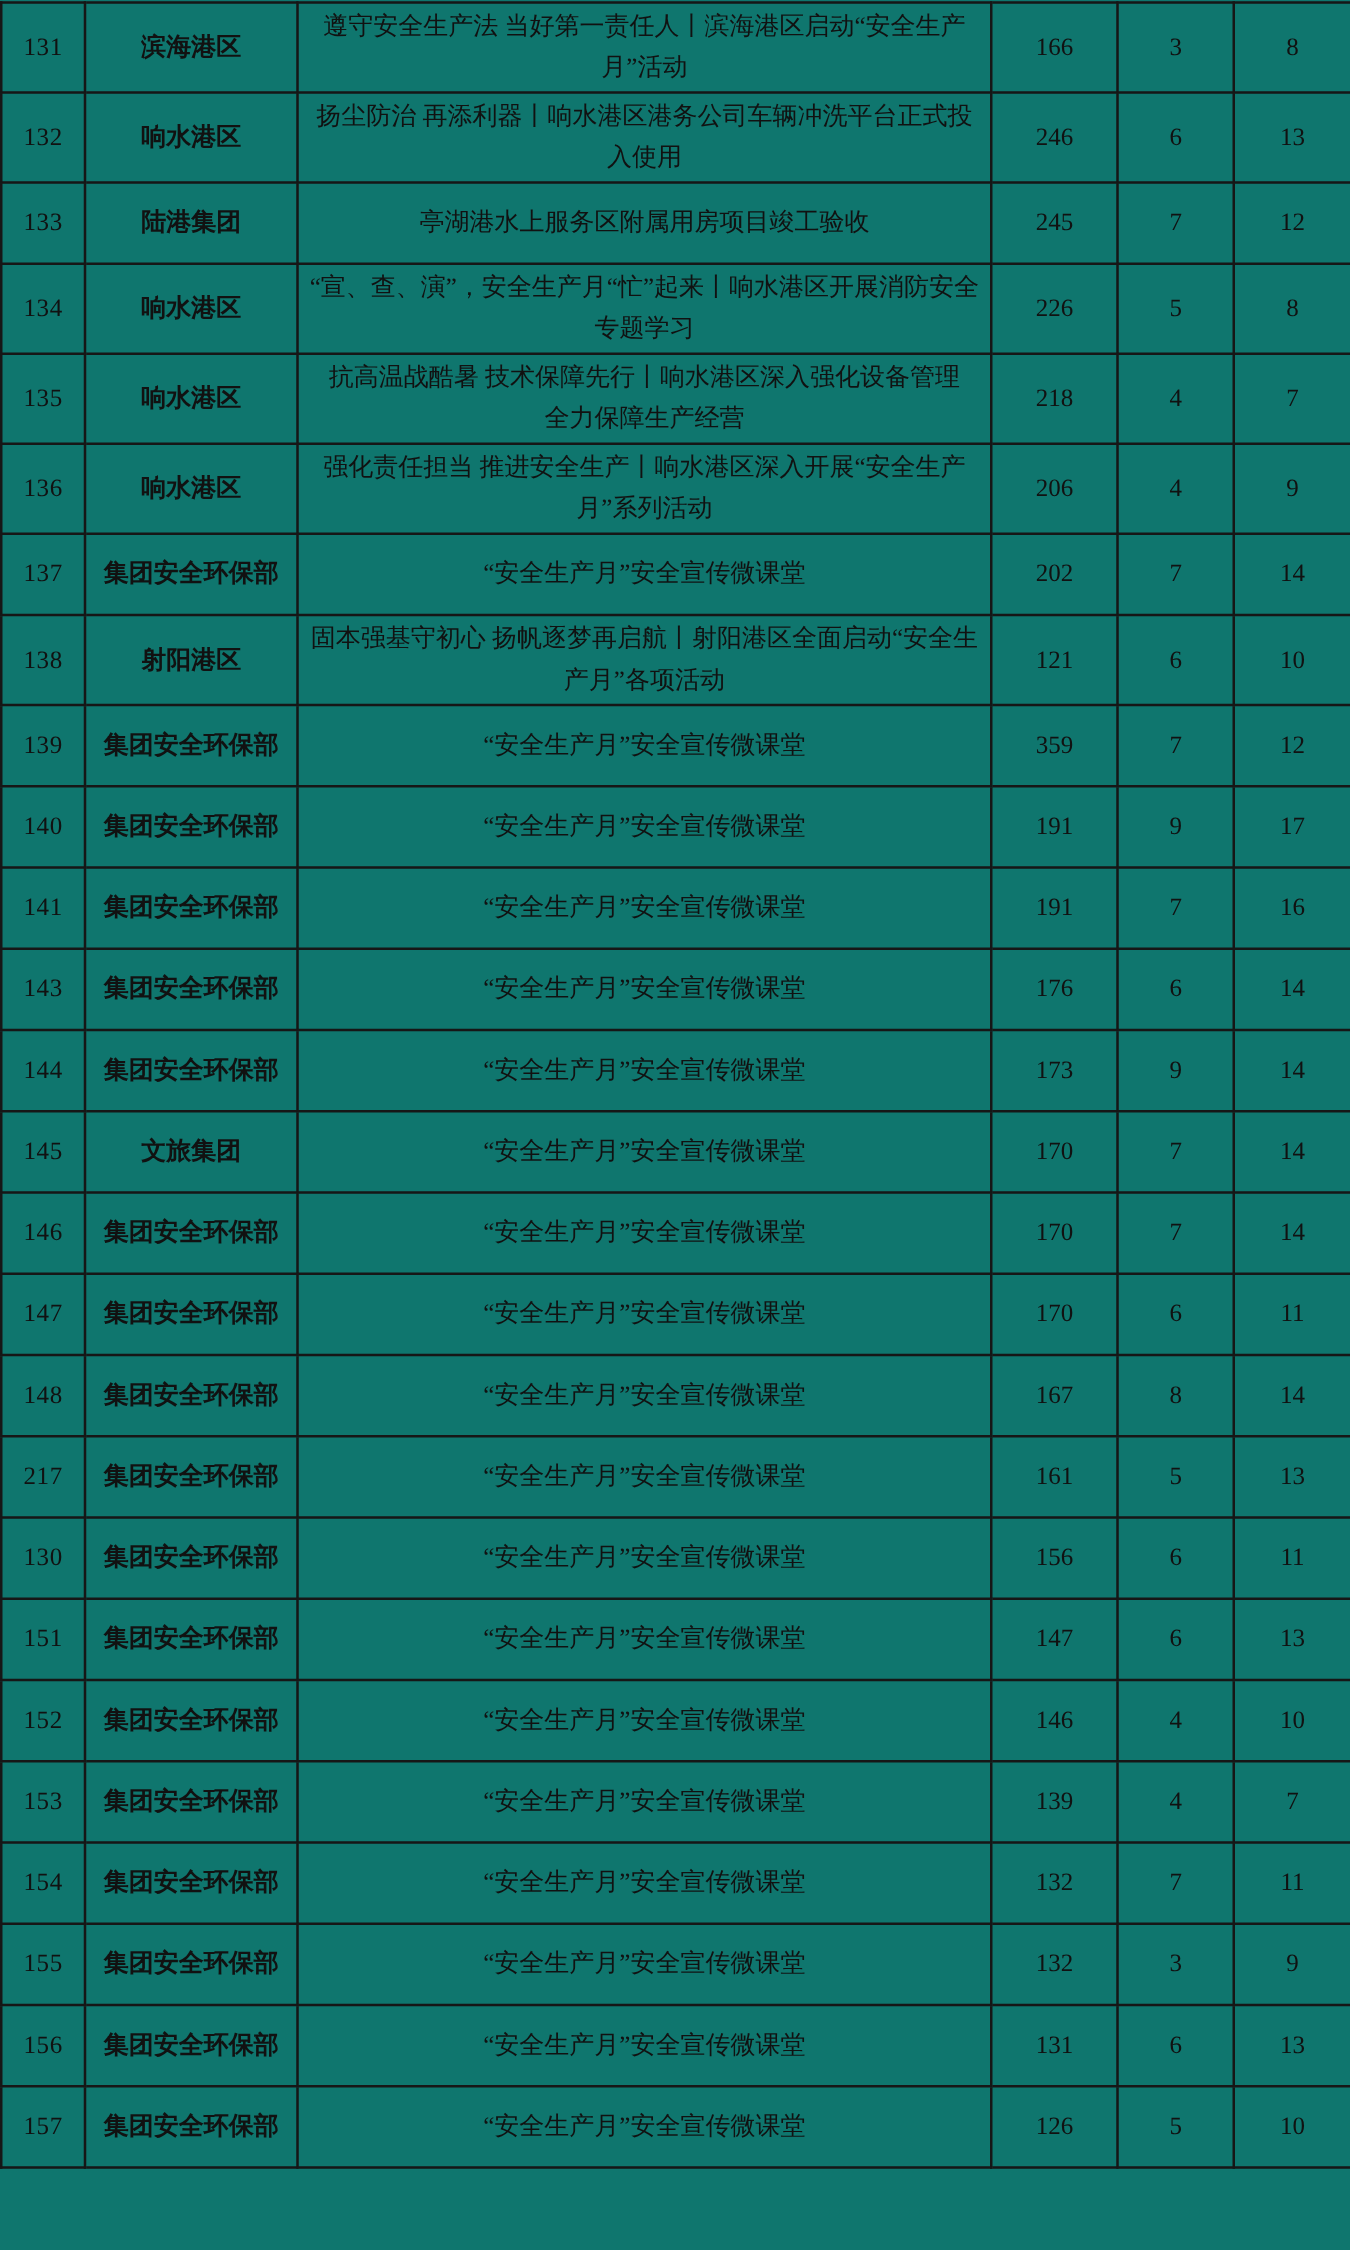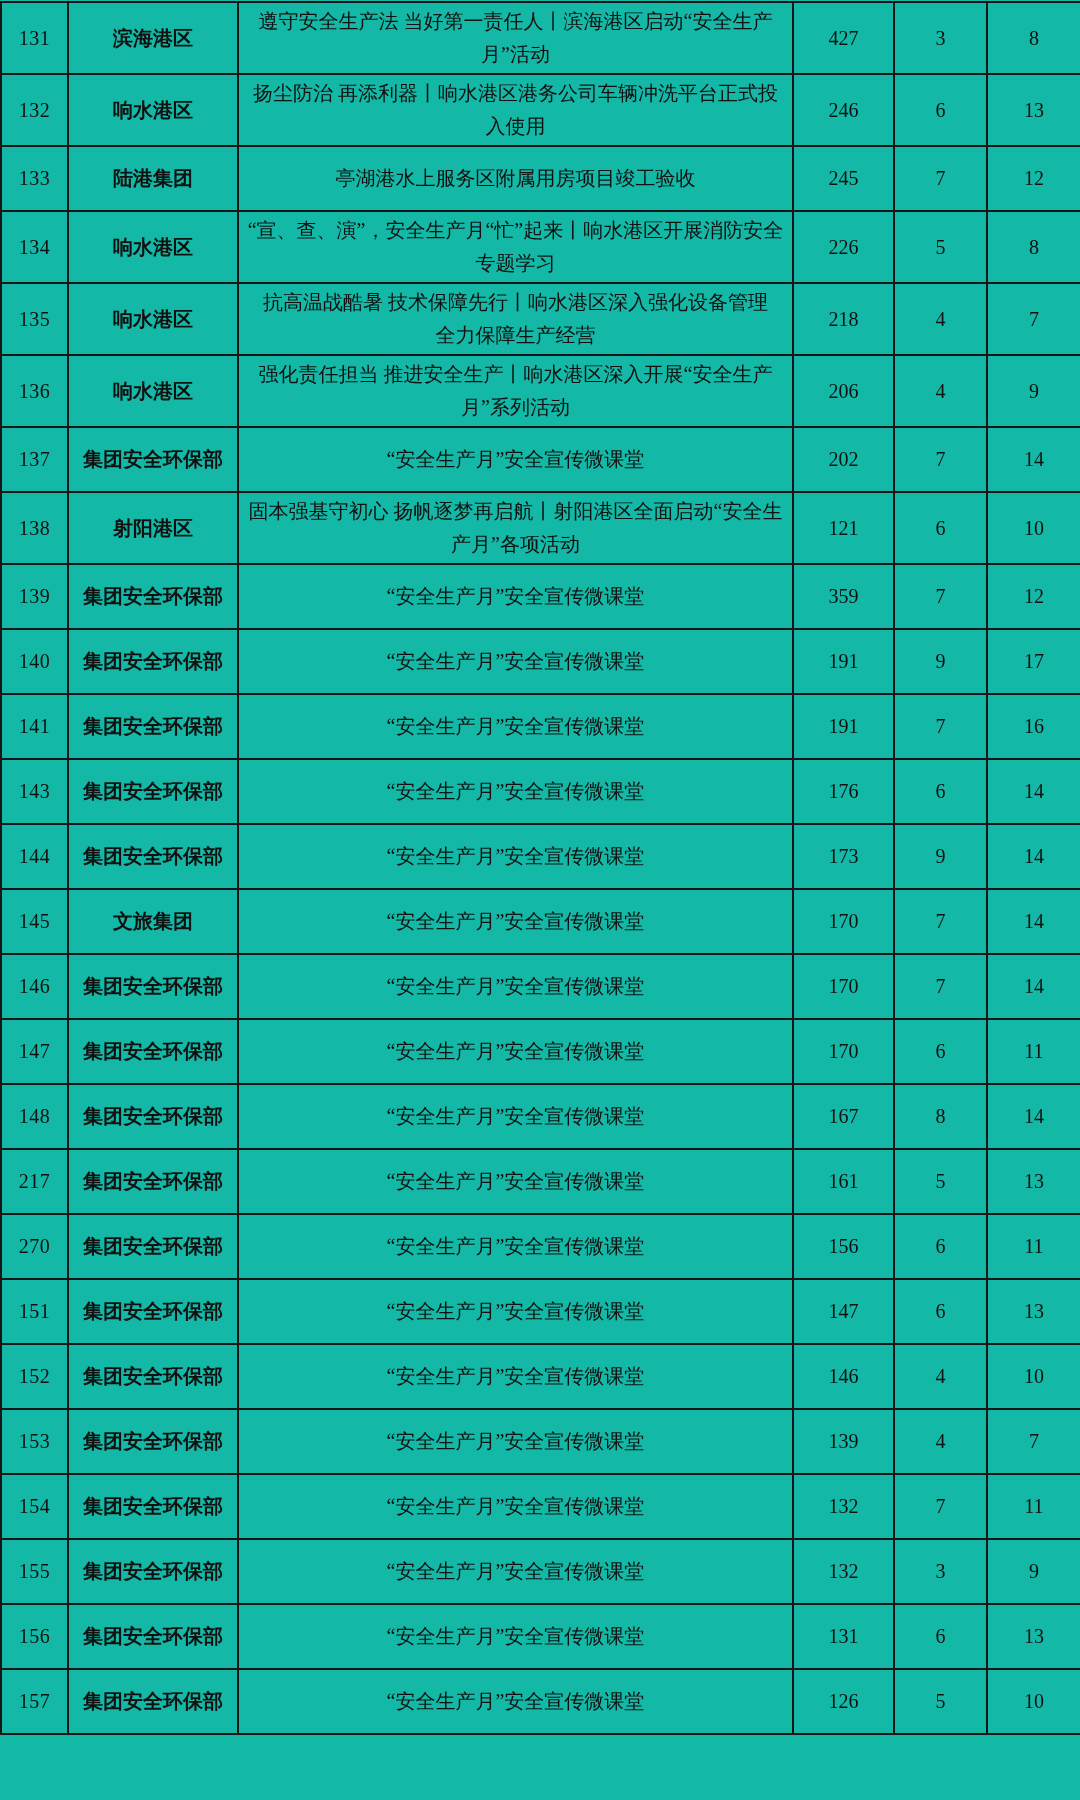--- a/index.html
+++ b/index.html
@@ -4,21 +4,21 @@
 <style>
   html, body {
     margin: 0;
     padding: 0;
     background: #ffffff;
   }
   .page {
     width: 1080px;
     height: 1800px;
     overflow: hidden;
-    background: #14b8a6;
+    background: #0f766e;
     font-family: "Liberation Serif", "DejaVu Serif", serif;
     color: #111111;
   }
   table.report {
     border-collapse: collapse;
     table-layout: fixed;
     width: 1080px;
     margin-top: 1px;
   }
   table.report td {
@@ -58,21 +58,21 @@
       <col style="width:555px">
       <col style="width:101px">
       <col style="width:93px">
       <col style="width:94px">
     </colgroup>
     <tbody>
   <tr>
     <td class="c-index">131</td>
     <td class="c-dept">滨海港区</td>
     <td class="c-title">遵守安全生产法 当好第一责任人丨滨海港区启动“安全生产月”活动</td>
-    <td class="c-num">427</td>
+    <td class="c-num">166</td>
     <td class="c-num">3</td>
     <td class="c-num">8</td>
   </tr>
 
   <tr>
     <td class="c-index">132</td>
     <td class="c-dept">响水港区</td>
     <td class="c-title">扬尘防治 再添利器丨响水港区港务公司车辆冲洗平台正式投入使用</td>
     <td class="c-num">246</td>
     <td class="c-num">6</td>
@@ -218,21 +218,21 @@
   <tr>
     <td class="c-index">217</td>
     <td class="c-dept">集团安全环保部</td>
     <td class="c-title">“安全生产月”安全宣传微课堂</td>
     <td class="c-num">161</td>
     <td class="c-num">5</td>
     <td class="c-num">13</td>
   </tr>
 
   <tr>
-    <td class="c-index">270</td>
+    <td class="c-index">130</td>
     <td class="c-dept">集团安全环保部</td>
     <td class="c-title">“安全生产月”安全宣传微课堂</td>
     <td class="c-num">156</td>
     <td class="c-num">6</td>
     <td class="c-num">11</td>
   </tr>
 
   <tr>
     <td class="c-index">151</td>
     <td class="c-dept">集团安全环保部</td>

